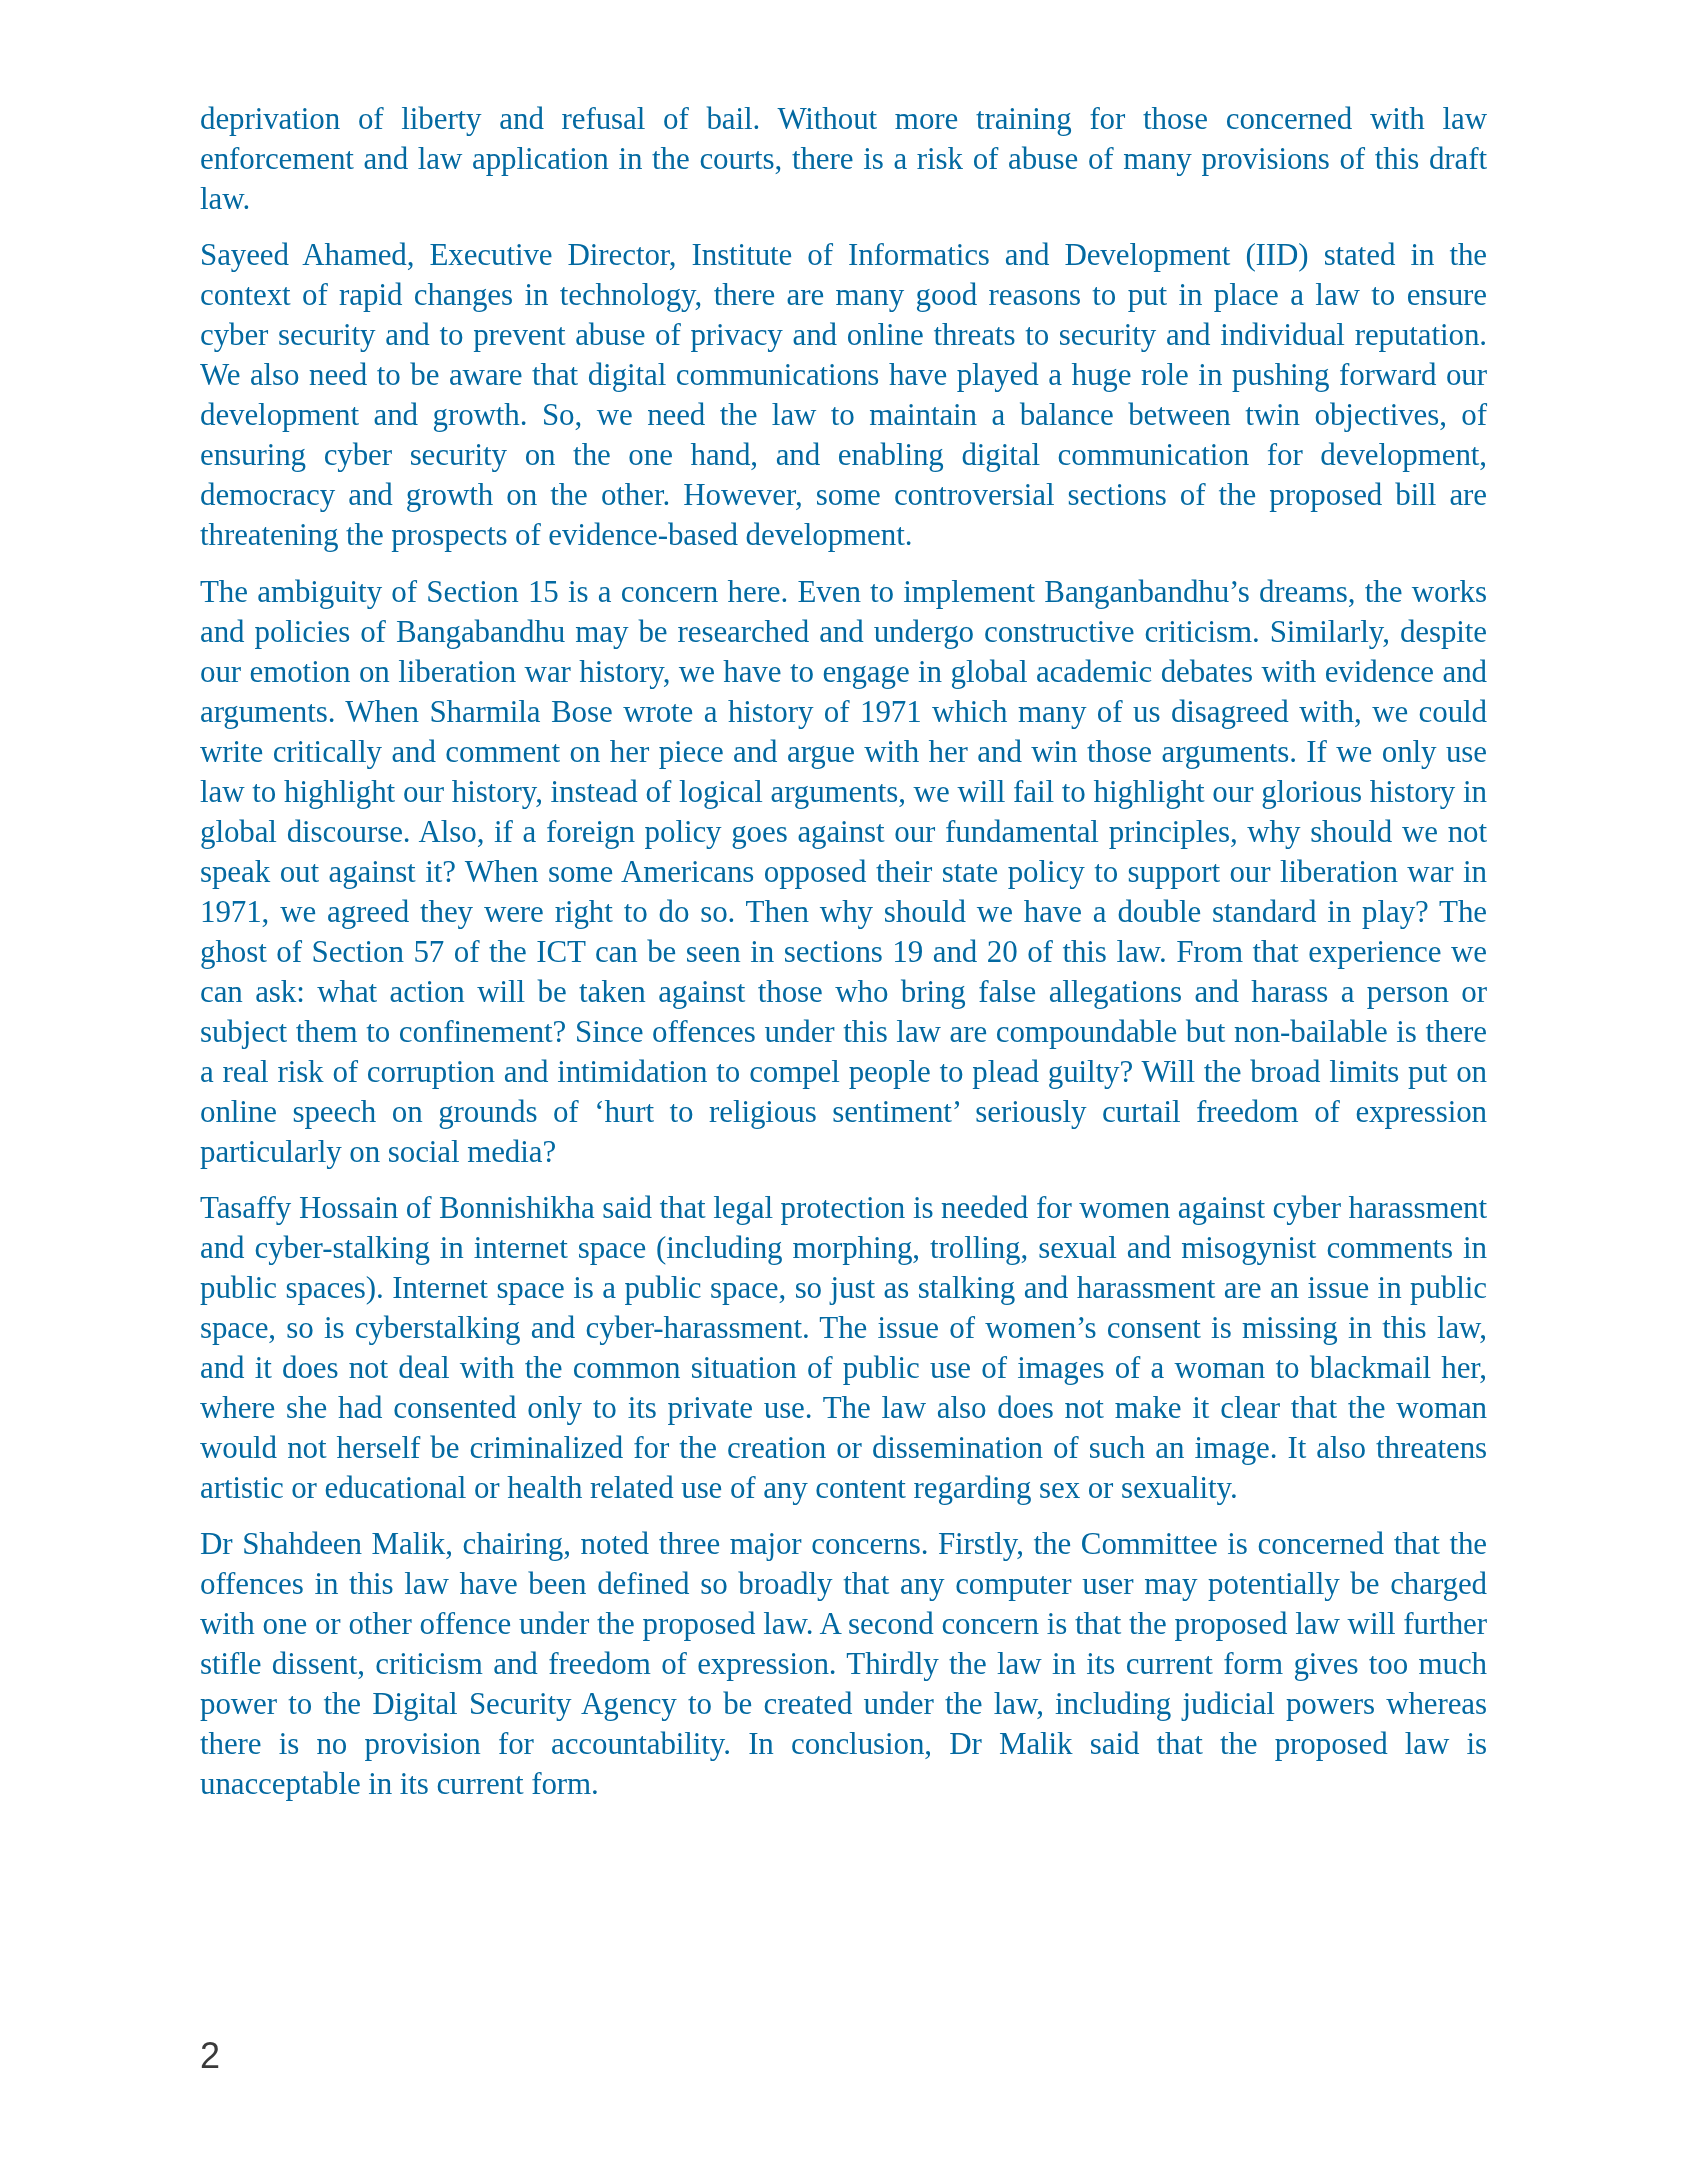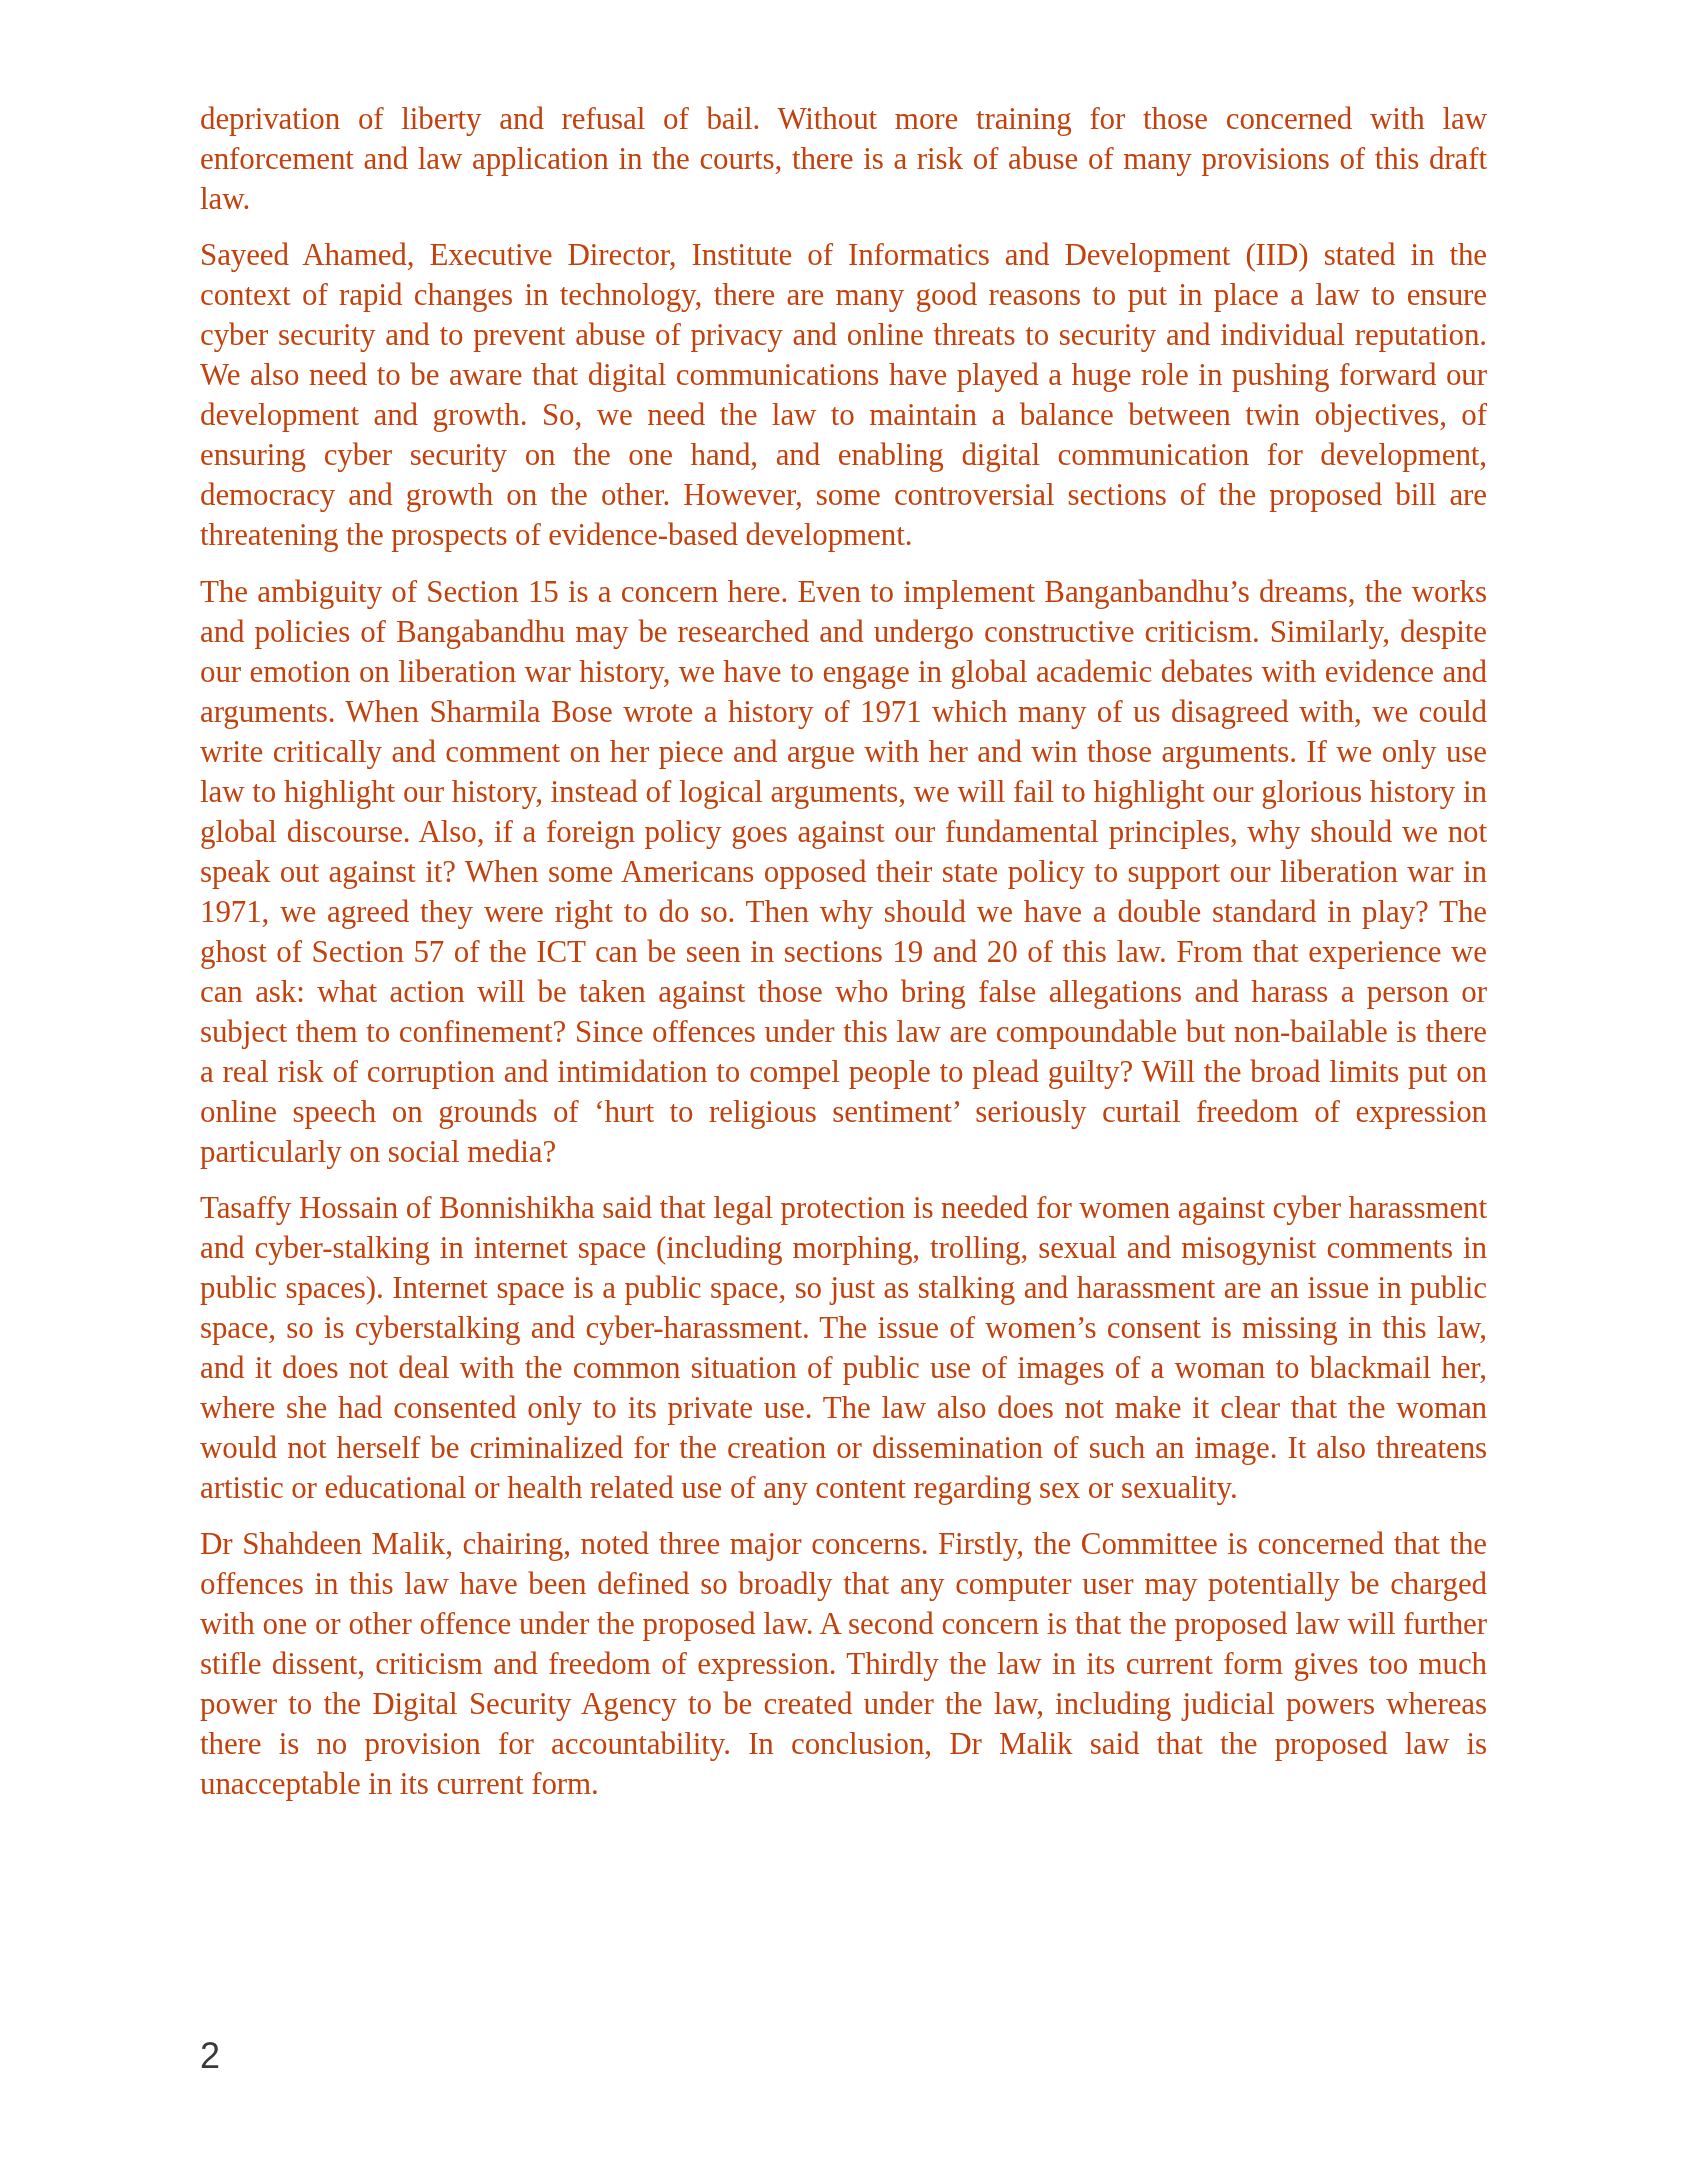--- a/index.html
+++ b/index.html
@@ -6,21 +6,21 @@
   body { width: 1683px; height: 2178px; position: relative; overflow: hidden; }
   .page { position: absolute; left: 0; top: 0; width: 1683px; height: 2178px; background: #ffffff; }
   .body-text {
     position: absolute;
     left: 200px;
     top: 99px;
     width: 1287px;
     font-family: "Liberation Serif", "DejaVu Serif", serif;
     font-size: 31px;
     line-height: 40px;
-    color: #c2410c;
+    color: #0369a1;
     text-align: justify;
     letter-spacing: -0.1px;
   }
   .body-text p { margin: 0 0 16.3px 0; }
   .page-number {
     position: absolute;
     left: 200px;
     top: 2035px;
     font-family: "Liberation Sans", "DejaVu Sans", sans-serif;
     font-size: 36px;

